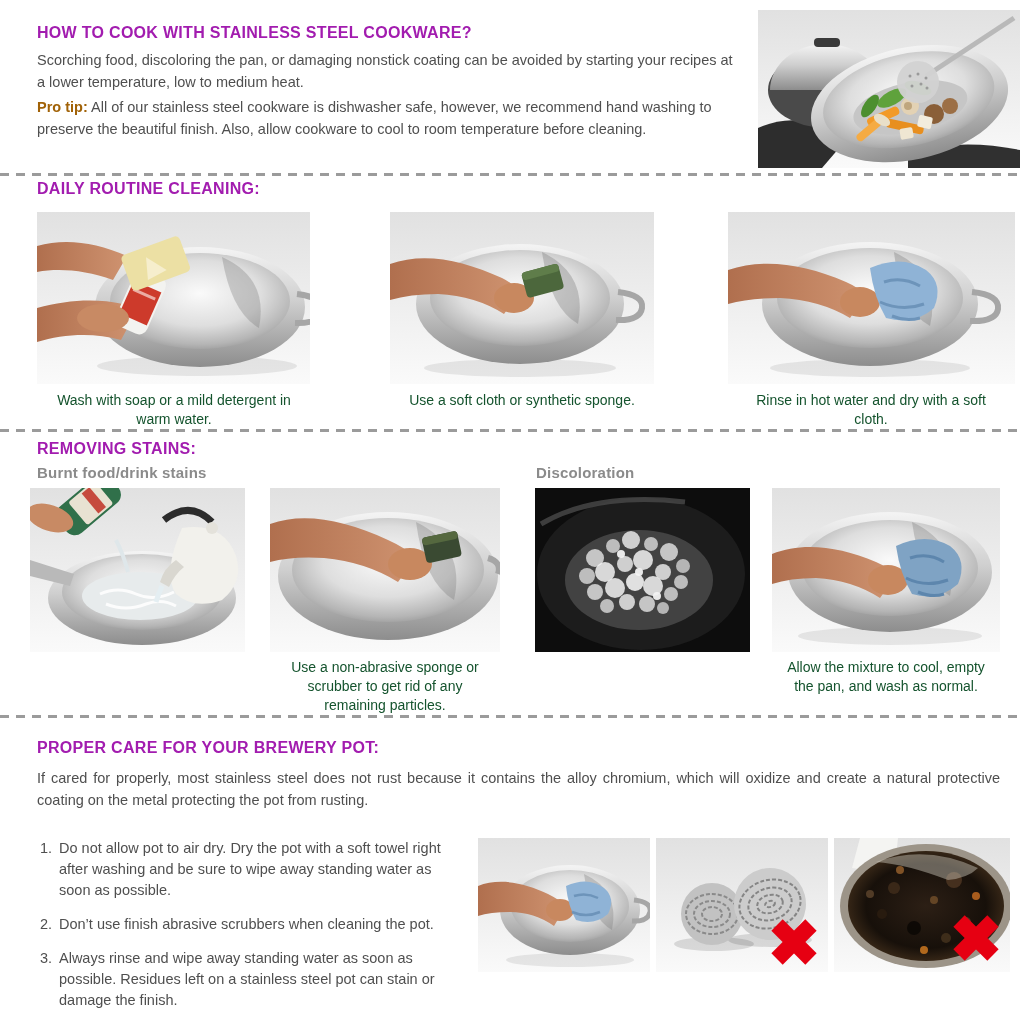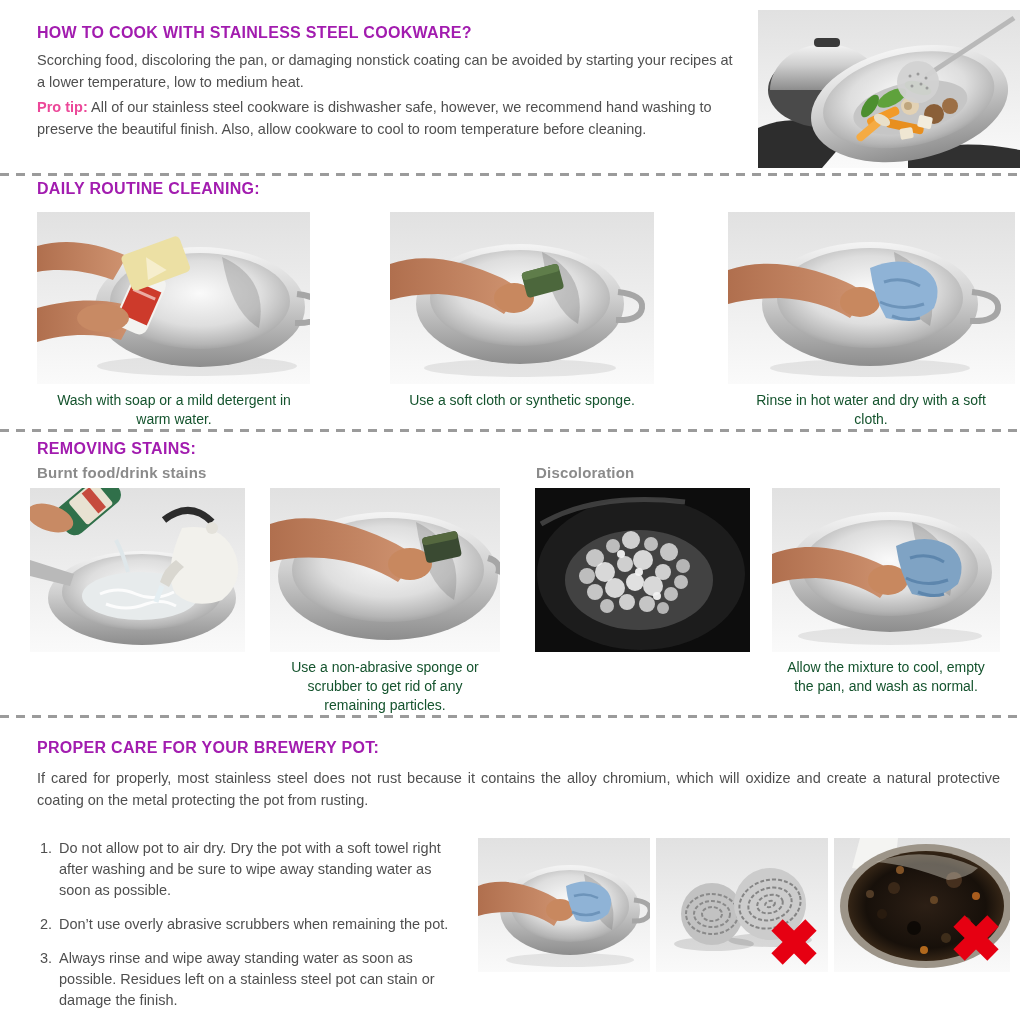--- a/index.html
+++ b/index.html
@@ -10,21 +10,21 @@
     color:#4f4f4f;
     position:relative;
     overflow:hidden;
   }
   .page { position:absolute; inset:0; background:#fff; }
   .abs { position:absolute; }
   .sec-title {
     font-size:16px; font-weight:bold; color:#a21caf; letter-spacing:.3px;
   }
   .body-text { font-size:14.5px; line-height:1.5; color:#4f4f4f; }
-  .body-text b { color:#ec4899; }
+  .body-text b { color:#a16207; }
   .caption { font-size:14px; line-height:1.35; color:#14532d; text-align:center; }
   .subhead { font-size:15px; font-weight:bold; color:#8b8b8b; letter-spacing:.2px; }
   .divider {
     height:3px;
     background:repeating-linear-gradient(90deg,#9b9b9b 0 9px, transparent 9px 16px);
   }
   figure.photo { overflow:hidden; background:#ececec; }
   figure.photo svg { display:block; width:100%; height:100%; }
   .list { display:flex; flex-direction:column; gap:13px; }
   .num-item { display:flex; font-size:14.5px; line-height:1.45; color:#4f4f4f; }
@@ -285,21 +285,21 @@
   <h2 class="sec-title abs" style="left:37px; top:739px;">PROPER CARE FOR YOUR BREWERY POT:</h2>
   <p class="body-text abs just" style="left:37px; top:768px; width:963px;">If cared for properly, most stainless steel does not rust because it contains the alloy chromium, which will oxidize and create a natural protective coating on the metal protecting the pot from rusting.</p>
 
   <div class="list abs" style="left:40px; top:838px; width:425px;">
     <div class="num-item">
       <span class="num">1.</span>
       <span class="txt">Do not allow pot to air dry. Dry the pot with a soft towel right after washing and be sure to wipe away standing water as soon as possible.</span>
     </div>
     <div class="num-item">
       <span class="num">2.</span>
-      <span class="txt">Don’t use overly abrasive scrubbers when remaining the pot.</span>
+      <span class="txt">Don’t use finish abrasive scrubbers when cleaning the pot.</span>
     </div>
     <div class="num-item">
       <span class="num">3.</span>
       <span class="txt">Always rinse and wipe away standing water as soon as possible. Residues left on a stainless steel pot can stain or damage the finish.</span>
     </div>
   </div>
 
   <figure class="photo abs" style="left:478px; top:838px; width:172px; height:134px;">
     <svg viewBox="0 0 172 134" preserveAspectRatio="none">
       <rect width="172" height="134" fill="url(#gBg)"></rect>

